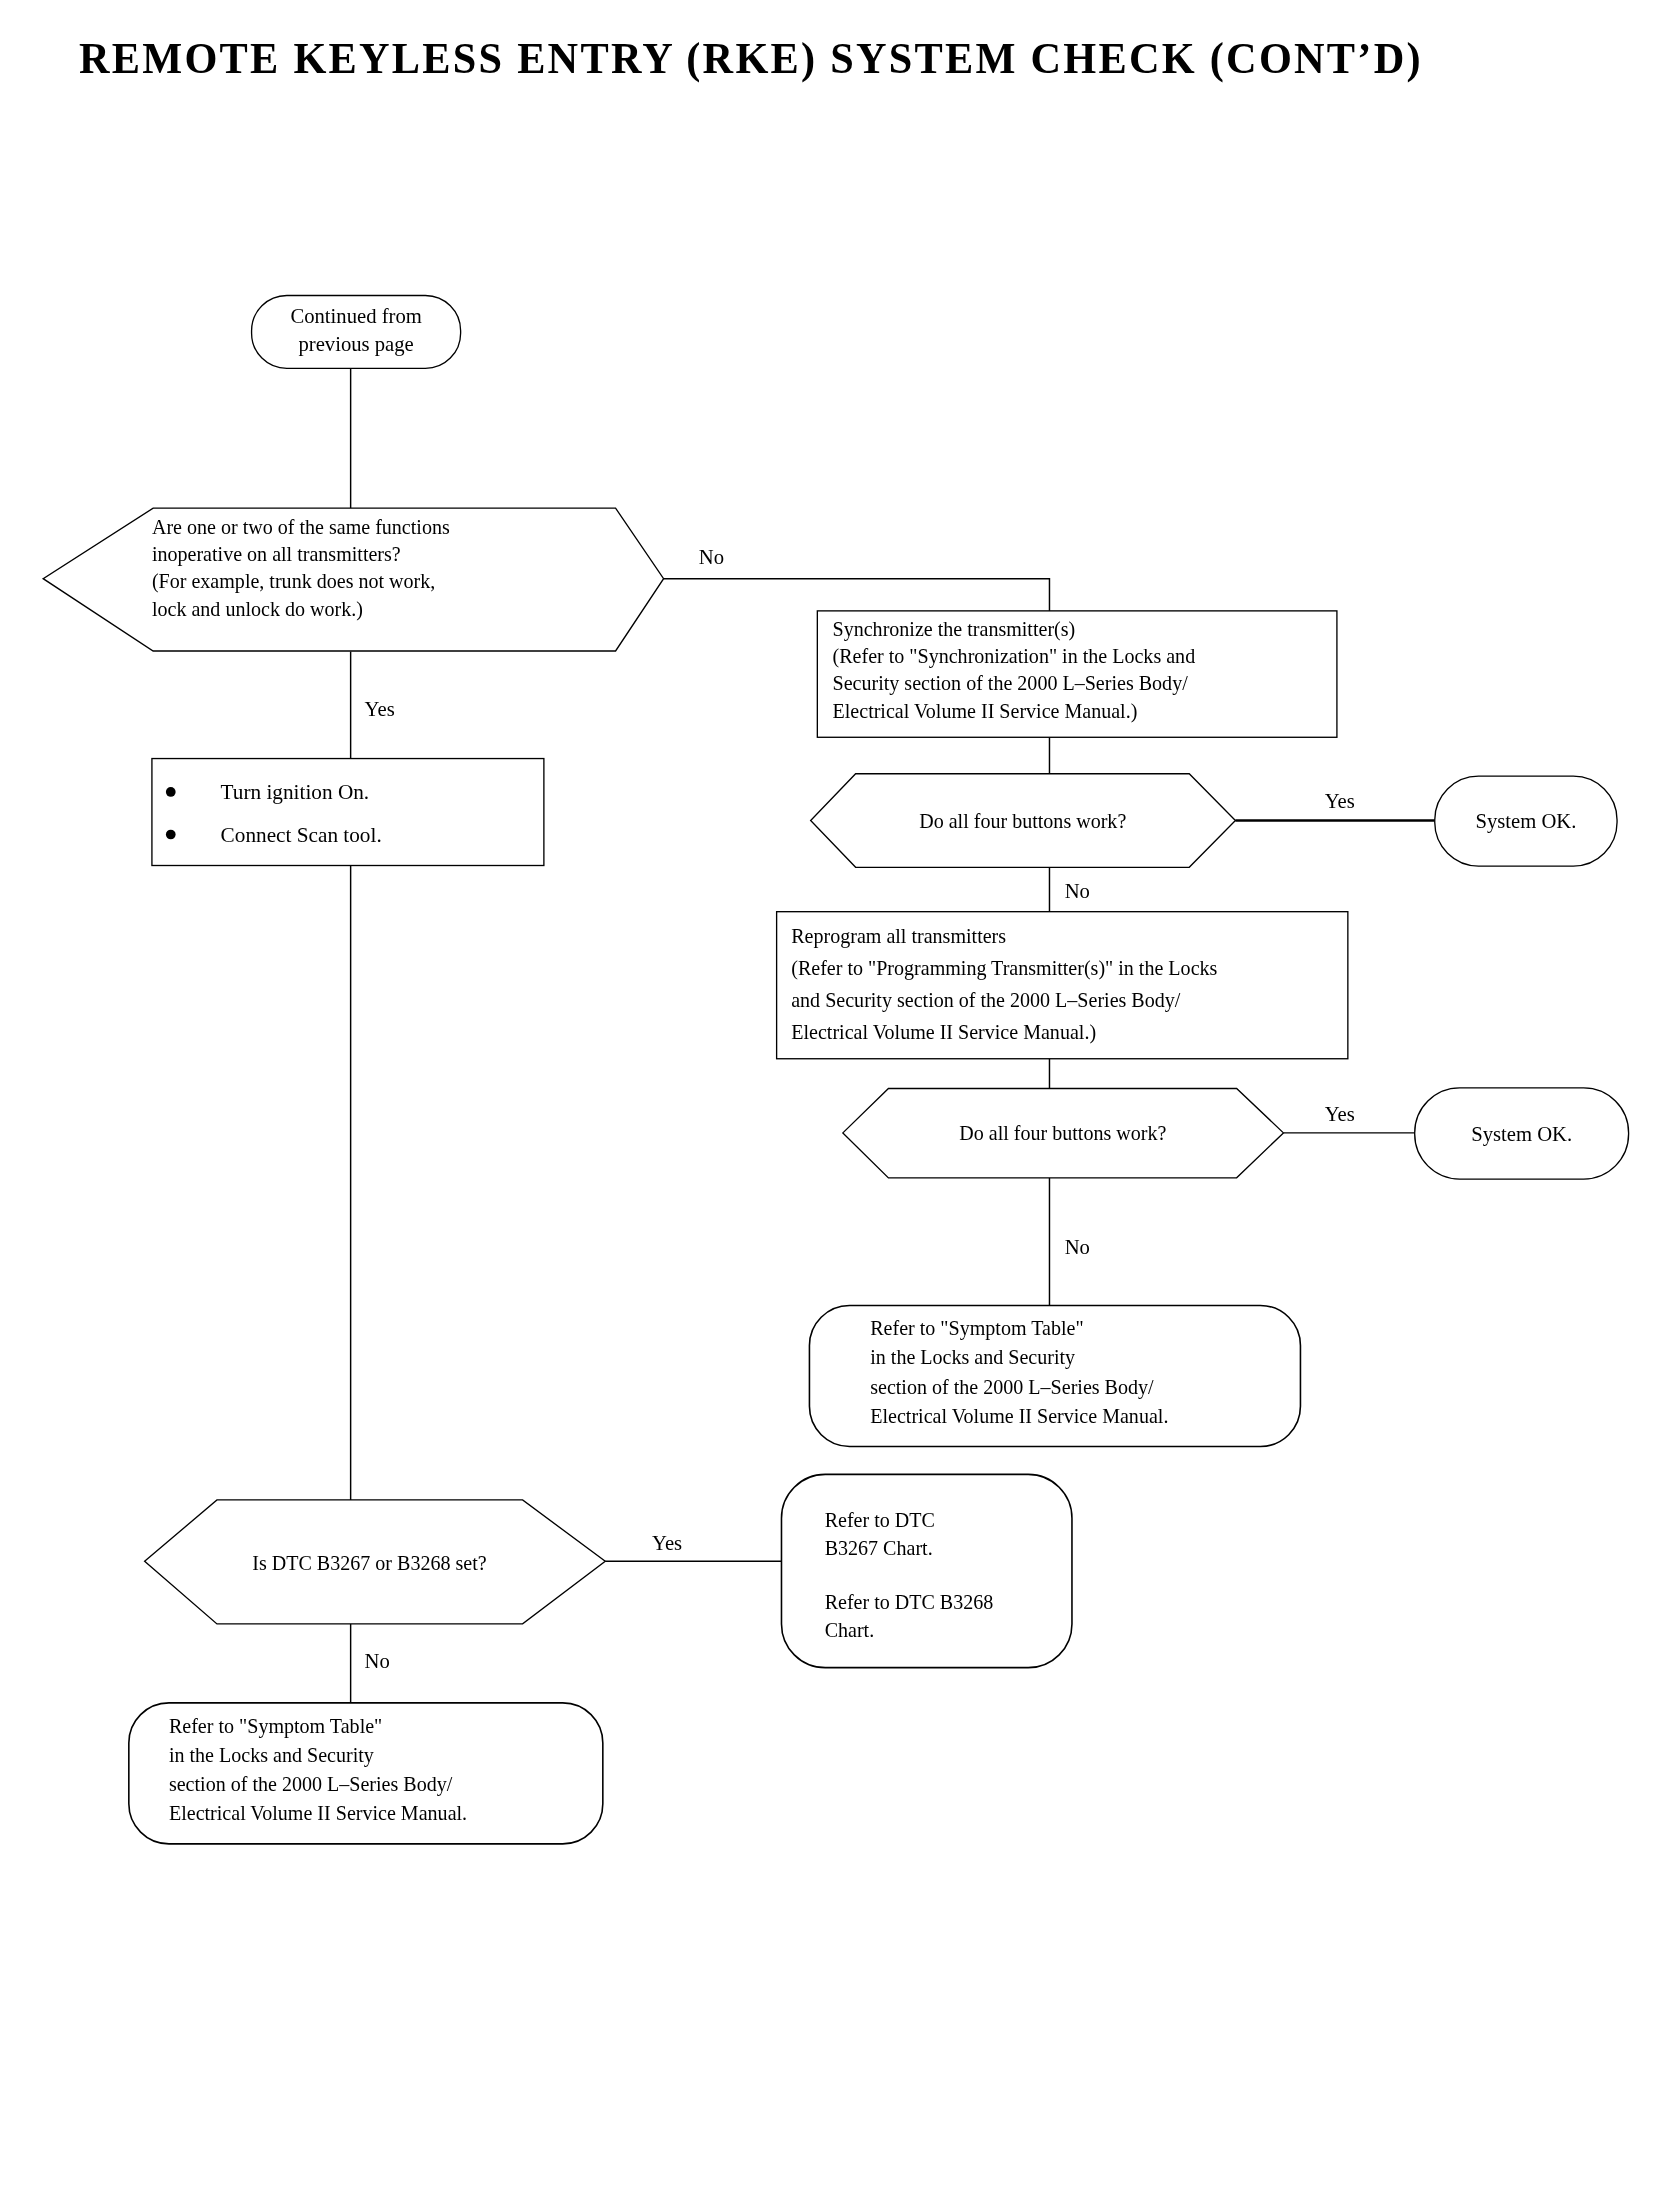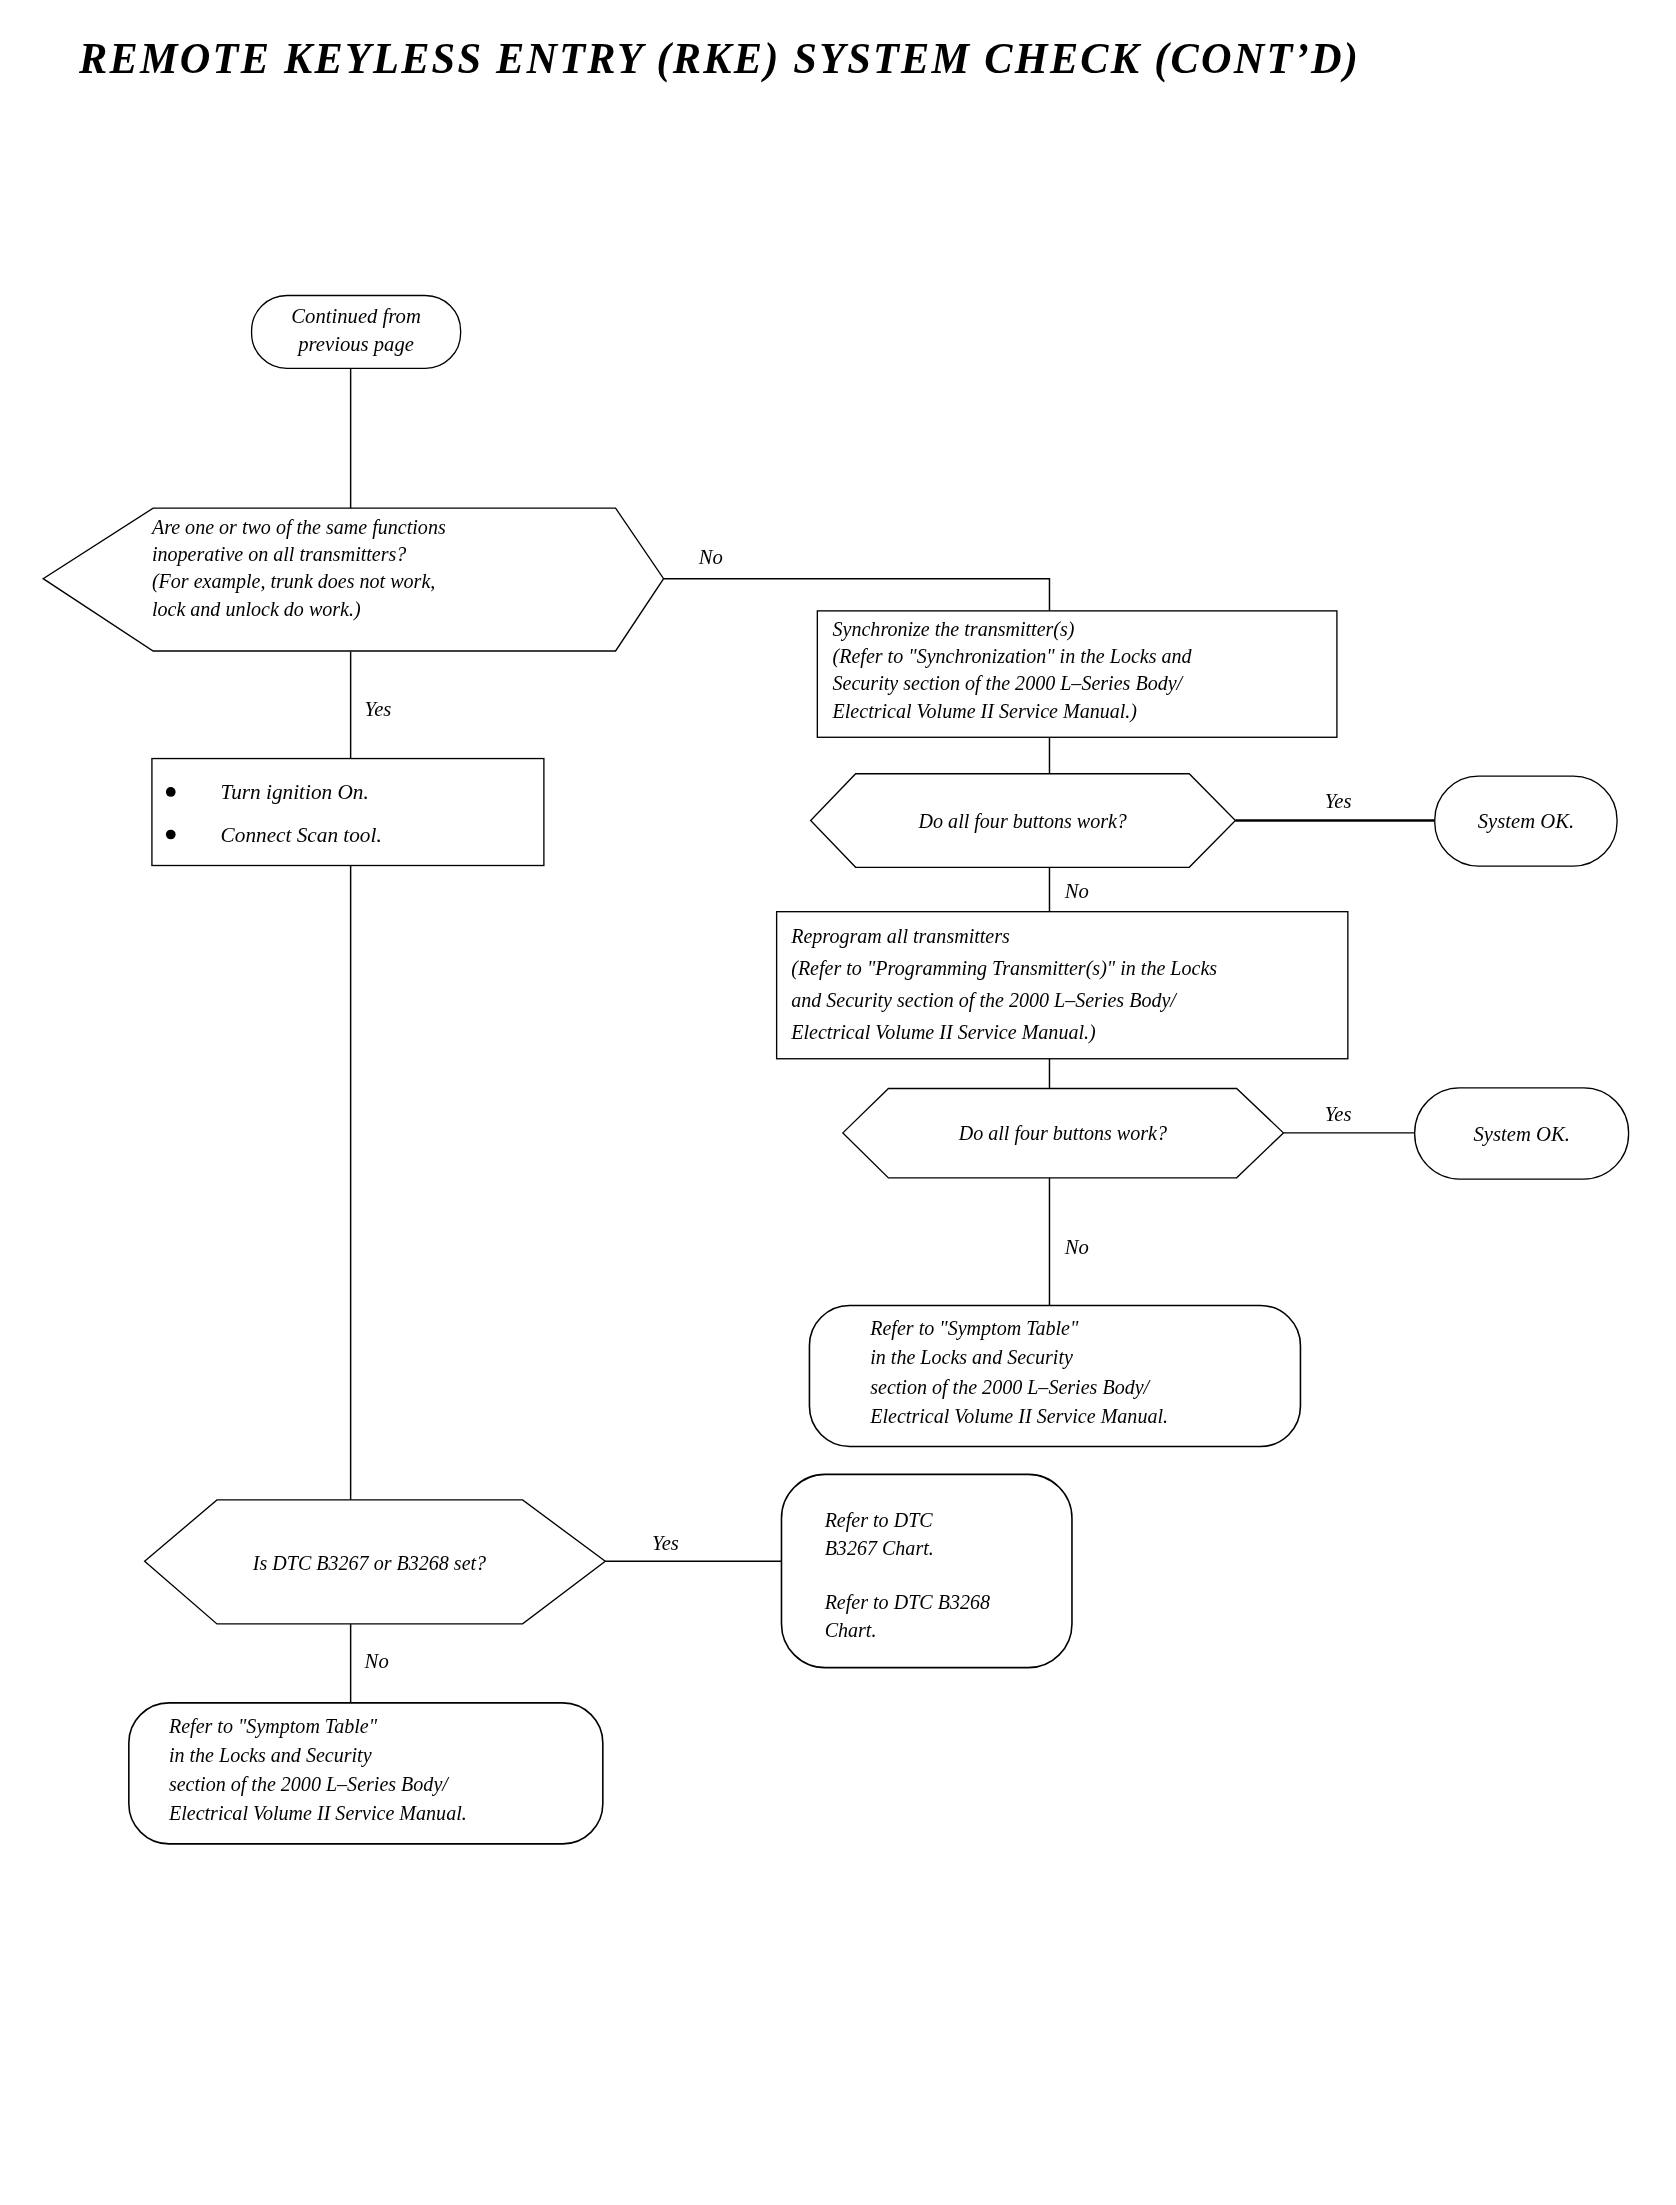--- a/index.html
+++ b/index.html
@@ -13,21 +13,20 @@
     position: relative;
     font-family: "Liberation Serif", "DejaVu Serif", serif;
     color: #000000;
     overflow: hidden;
   }
   #page {
     position: absolute;
     left: 0; top: 0;
     width: 1388px;
     height: 2205px;
-    font-style: italic;
   }
   #chart-title {
     position: absolute;
     left: 79px;
     top: 32px;
     font-family: "Liberation Serif", "DejaVu Serif", serif;
     font-weight: bold;
     font-size: 45px;
     letter-spacing: 2.4px;
     white-space: nowrap;

